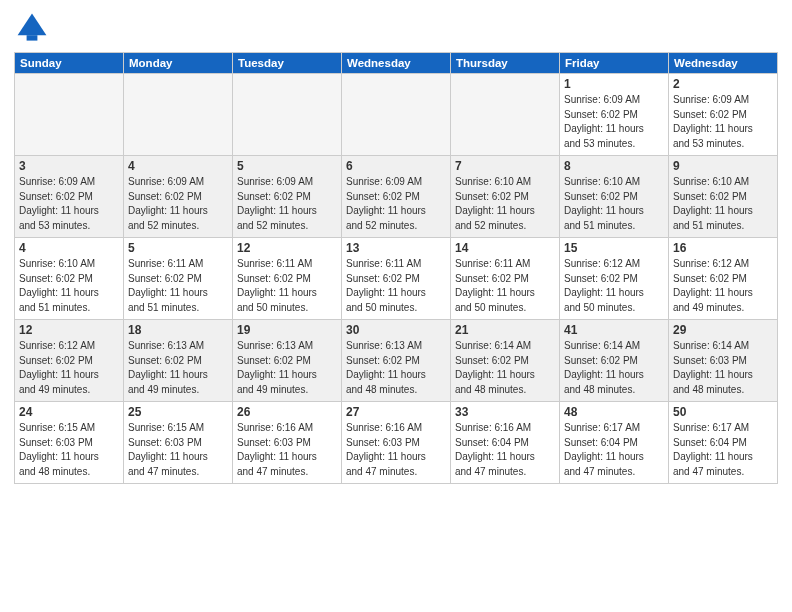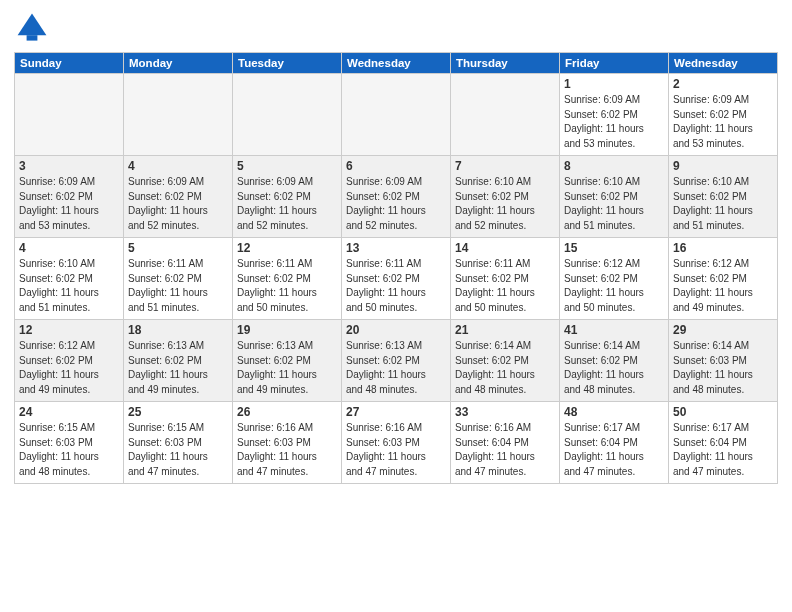--- a/index.html
+++ b/index.html
@@ -261,21 +261,21 @@
 and 49 minutes.</div>
           </td>
           <td>
             <span class="day-number">19</span>
             <div class="day-info" style="white-space: pre-line;">Sunrise: 6:13 AM
 Sunset: 6:02 PM
 Daylight: 11 hours
 and 49 minutes.</div>
           </td>
           <td>
-            <span class="day-number">20</span>
+            <span class="day-number">30</span>
             <div class="day-info" style="white-space: pre-line;">Sunrise: 6:13 AM
 Sunset: 6:02 PM
 Daylight: 11 hours
 and 48 minutes.</div>
           </td>
           <td>
             <span class="day-number">21</span>
             <div class="day-info" style="white-space: pre-line;">Sunrise: 6:14 AM
 Sunset: 6:02 PM
 Daylight: 11 hours

